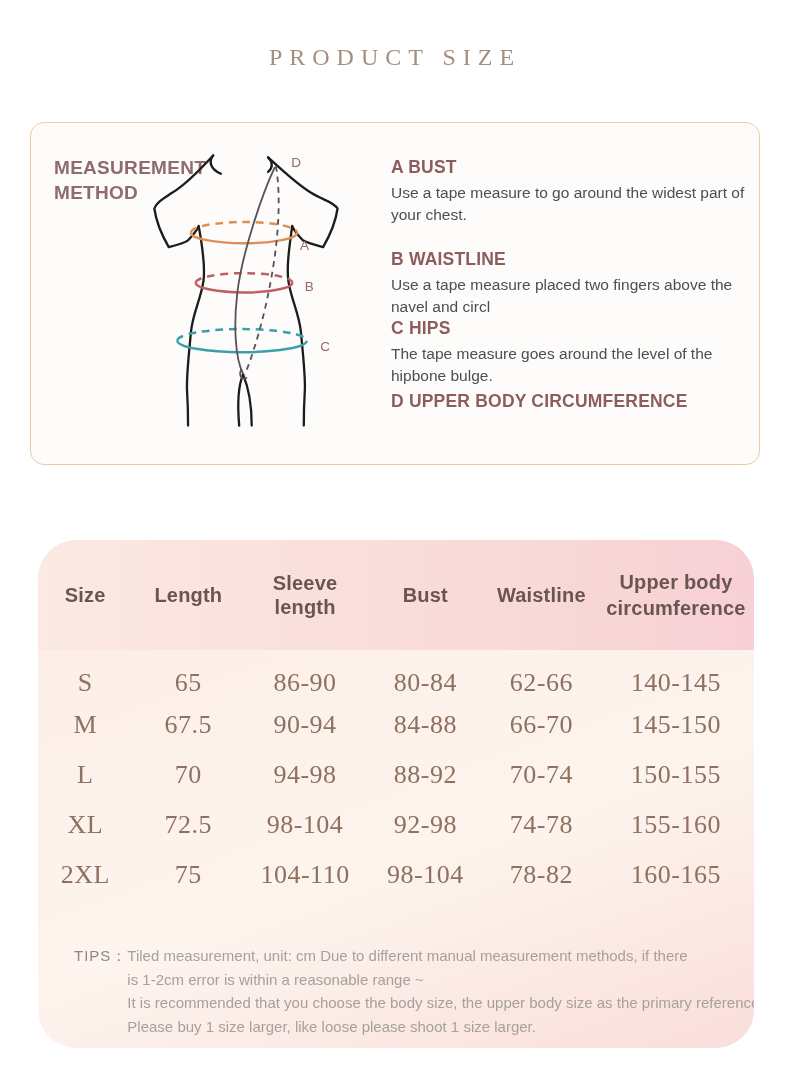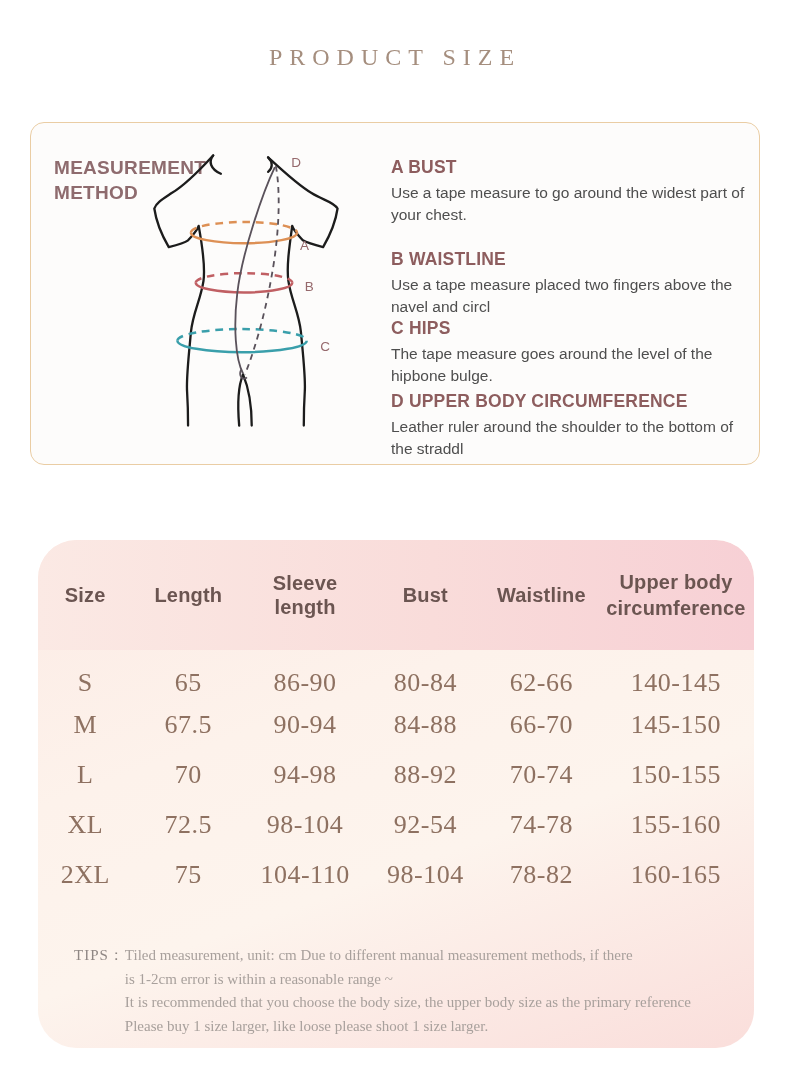--- a/index.html
+++ b/index.html
@@ -53,21 +53,21 @@
   }
   .size-table th .wrap-narrow { max-width:74px;  margin:0 auto; line-height:24px; }
   .size-table th .wrap-wide   { max-width:150px; margin:0 auto; line-height:26px; }
   .size-table td {
     height:50px; text-align:center; vertical-align:middle;
     font-family:"Liberation Serif", serif; font-size:26px;
     color:#8e7161; letter-spacing:0.5px;
   }
   .size-table tbody tr:first-child td { padding-top:16px; }
   
-  .tips { position:absolute; left:20px; top:404px; display:flex;font-family:Liberation Serif, serif; }
+  .tips { position:absolute; left:20px; top:404px; display:flex; }
   .tips-label {
     flex:0 0 62px; padding-left:16px; font-size:15px;
     color:#8f8784; letter-spacing:1px; line-height:23.5px;
   }
   .tips-lines { font-size:15px; line-height:23.5px; color:#a8a09c; }
   .tips-lines div { white-space:nowrap; }
 </style>
 </head>
 <body>
 
@@ -123,21 +123,20 @@
       <div class="m-sec sec-b">
         <h3>B WAISTLINE</h3>
         <p>Use a tape measure placed two fingers above the navel and circl</p>
       </div>
       <div class="m-sec sec-c">
         <h3>C HIPS</h3>
         <p>The tape measure goes around the level of the  hipbone bulge.</p>
       </div>
       <div class="m-sec sec-d">
         <h3>D UPPER BODY CIRCUMFERENCE</h3>
-        <p>Leather ruler around the shoulder to the bottom of the straddl</p>
       </div>
     </div>
   </section>
 
   <section class="s-panel">
     <div class="s-head-band"></div>
 
     <table class="size-table">
       <colgroup>
         <col style="width:13.2%">
@@ -191,21 +190,21 @@
           <td>70</td>
           <td>94-98</td>
           <td>88-92</td>
           <td>70-74</td>
           <td>150-155</td>
         </tr>
         <tr>
           <td>XL</td>
           <td>72.5</td>
           <td>98-104</td>
-          <td>92-54</td>
+          <td>92-98</td>
           <td>74-78</td>
           <td>155-160</td>
         </tr>
         <tr>
           <td>2XL</td>
           <td>75</td>
           <td>104-110</td>
           <td>98-104</td>
           <td>78-82</td>
           <td>160-165</td>

